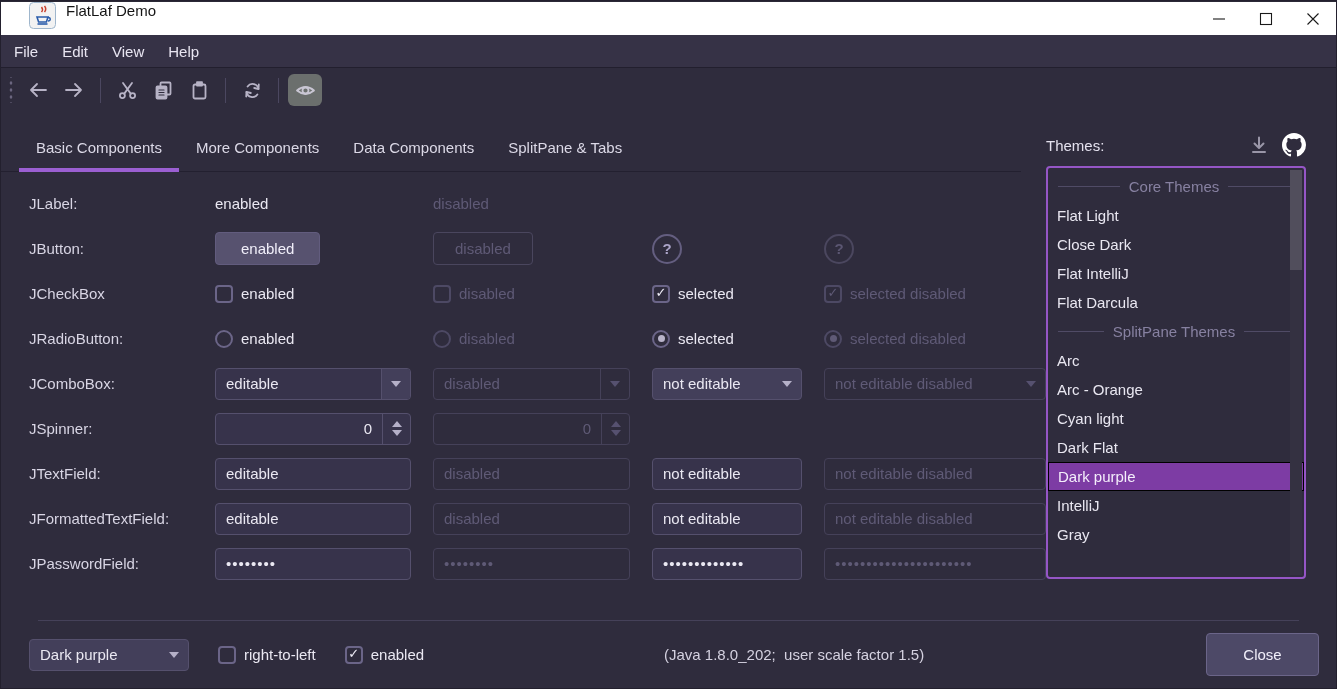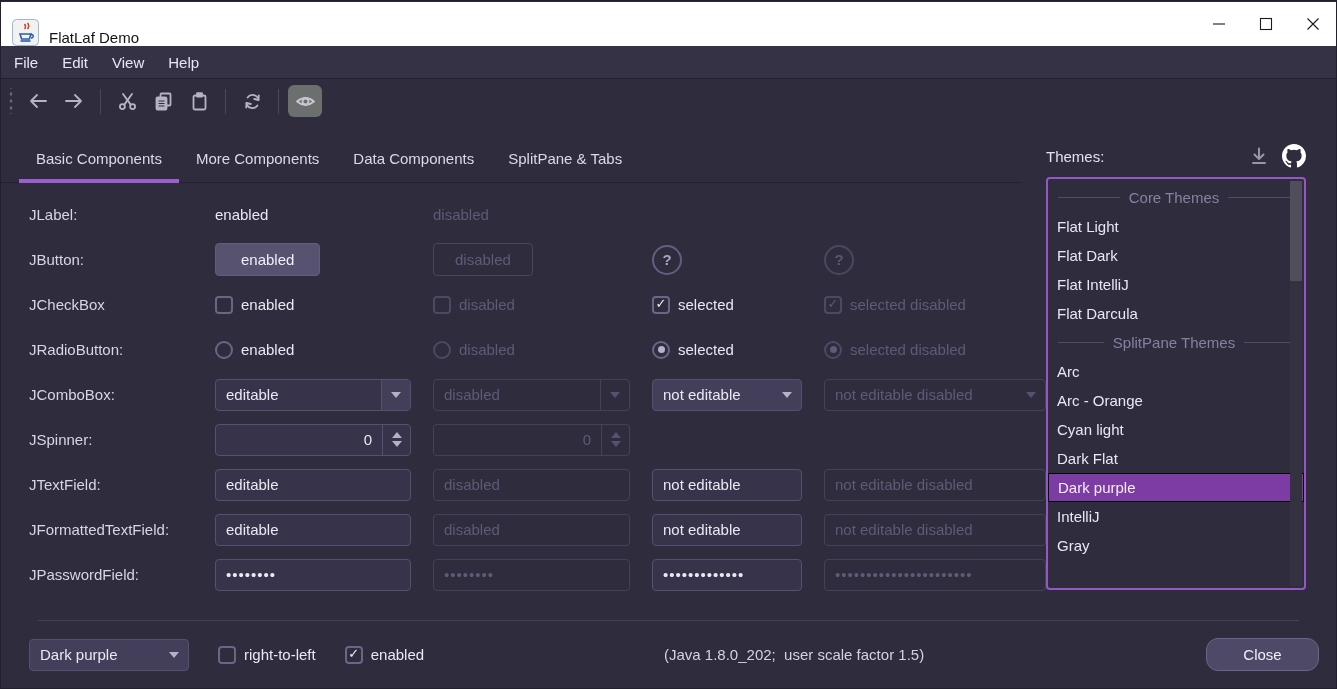--- a/index.html
+++ b/index.html
@@ -4,21 +4,21 @@
 <style>
   * { box-sizing: border-box; margin: 0; padding: 0; }
   body { font-family: "Liberation Sans", sans-serif; background: #1b1926; }
   .window {
     position: relative; width: 1337px; height: 689px; overflow: hidden;
     background: #2f2c3d; color: #eae8f2; font-size: 15px;
     border: 1px solid #23202e;
   }
 
   
-  .titlebar { height: 45px; background: #ffffff; display: flex; align-items: flex-end; padding-left: 11px; border-top: 1px solid #2b2936; }
+  .titlebar { height: 34px; background: #ffffff; display: flex; align-items: flex-start; padding-left: 28px; border-top: 1px solid #2b2936; }
   .titlebar .app-icon { width: 27px; height: 27px; margin-right: 10px; }
   .titlebar .title { color: #141414; font-size: 15px; }
   .win-controls { margin-left: auto; display: flex; height: 100%; }
   .win-btn { width: 47px; height: 100%; display: flex; align-items: center; justify-content: center; background: transparent; border: none; cursor: default; }
   .win-btn svg { stroke: #1a1a1a; fill: none; stroke-width: 1.1; }
 
   
   .menubar { height: 33px; background: #363246; display: flex; align-items: center; padding-left: 1px; border-bottom: 1px solid #221f2e; }
   .menu-item { padding: 5px 12px; color: #e8e5f1; }
 
@@ -111,21 +111,21 @@
   .scrollbar { position: absolute; top: 2px; right: 2px; bottom: 2px; width: 12px; background: #343141; }
   .scroll-thumb { position: absolute; top: 0; left: 0; width: 12px; height: 100px; background: #514e5c; }
 
   
   .bottombar { position: absolute; left: 0; right: 0; bottom: 0; height: 68px; }
   .bb-sep { margin: 0 37px; border-top: 1px solid #454159; }
   .bb-row { position: relative; height: 67px; display: flex; align-items: center; padding-left: 28px; }
   .bb-combo { width: 160px; }
   .bb-check { display: flex; align-items: center; margin-left: 29px; }
   .bb-status { position: absolute; left: 663px; color: #d4d1e0; white-space: pre; }
-  .close-btn { position: absolute; right: 17px; height: 33px; width: 113px; background: #4d4967; border: 1px solid #6b6589; border-radius: 12px; color: #f1effa; font-size: 15px; font-family: inherit; }
+  .close-btn { position: absolute; right: 17px; height: 43px; width: 113px; background: #4d4967; border: 1px solid #6b6589; border-radius: 4px; color: #f1effa; font-size: 15px; font-family: inherit; }
 </style>
 </head>
 <body>
 
 <div class="window">
 
   <div class="titlebar">
     <svg class="app-icon" viewBox="0 0 27 27">
       <rect x="0.5" y="0.5" width="26" height="26" rx="4" fill="#f2f2f2" stroke="#9fb6cc"></rect>
       <path d="M8 15 h11 l-1.6 5 h-7.8 z" fill="none" stroke="#2a5caa" stroke-width="1.6"></path>
@@ -416,21 +416,21 @@
             <path d="M10 2.5 V12 M5.5 8.5 L10 13 L14.5 8.5 M4 17 H16"></path>
           </svg>
           <svg width="24" height="24" viewBox="0 0 24 24">
             <path fill="#ffffff" d="M12 0C5.37 0 0 5.37 0 12c0 5.3 3.44 9.8 8.2 11.4.6.1.82-.26.82-.58v-2.03c-3.34.73-4.04-1.6-4.04-1.6-.55-1.4-1.33-1.76-1.33-1.76-1.09-.75.08-.73.08-.73 1.2.08 1.84 1.24 1.84 1.24 1.07 1.83 2.8 1.3 3.49 1 .1-.78.42-1.3.76-1.6-2.66-.3-5.47-1.33-5.47-5.93 0-1.31.47-2.38 1.24-3.22-.13-.3-.54-1.52.1-3.18 0 0 1-.32 3.3 1.23a11.5 11.5 0 0 1 6 0c2.28-1.55 3.29-1.23 3.29-1.23.65 1.66.24 2.88.12 3.18.77.84 1.23 1.91 1.23 3.22 0 4.61-2.8 5.63-5.48 5.92.43.37.81 1.1.81 2.22v3.29c0 .32.22.7.82.58A12 12 0 0 0 24 12C24 5.37 18.63 0 12 0z"></path>
           </svg>
         </span>
       </div>
       <div class="themes-list">
         <div class="tl-sep">Core Themes</div>
         <div class="tl-item">Flat Light</div>
-        <div class="tl-item">Flat Dark</div>
+        <div class="tl-item">Close Dark</div>
         <div class="tl-item">Flat IntelliJ</div>
         <div class="tl-item">Flat Darcula</div>
         <div class="tl-sep">SplitPane Themes</div>
         <div class="tl-item">Arc</div>
         <div class="tl-item">Arc - Orange</div>
         <div class="tl-item">Cyan light</div>
         <div class="tl-item">Dark Flat</div>
         <div class="tl-item selected">Dark purple</div>
         <div class="tl-item">IntelliJ</div>
         <div class="tl-item">Gray</div>

